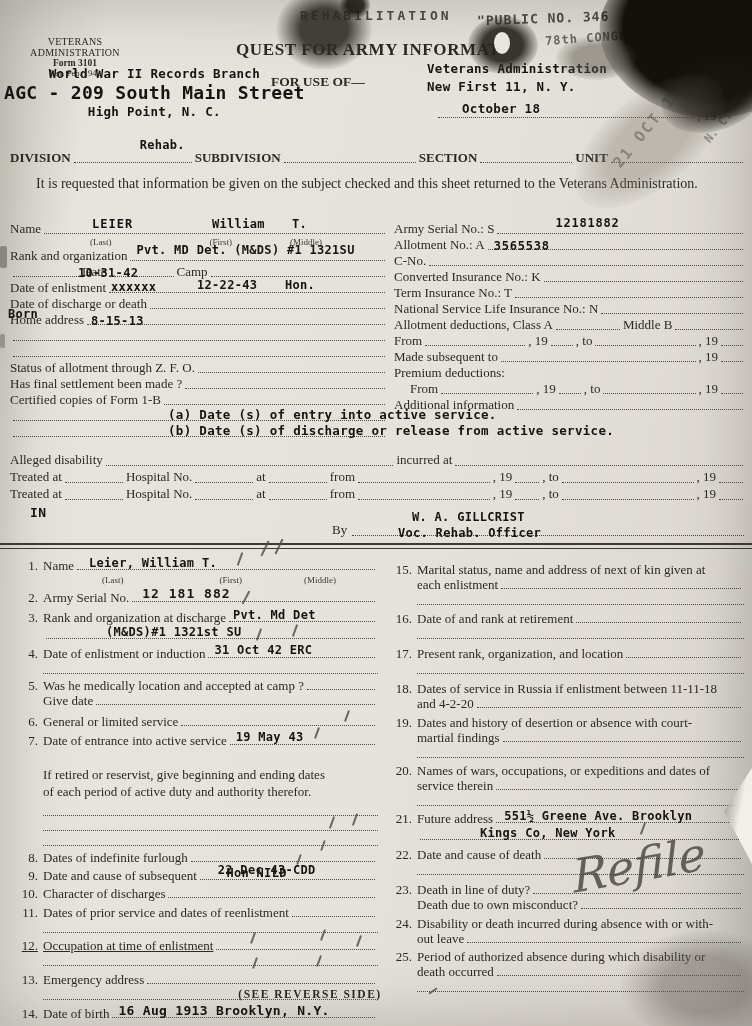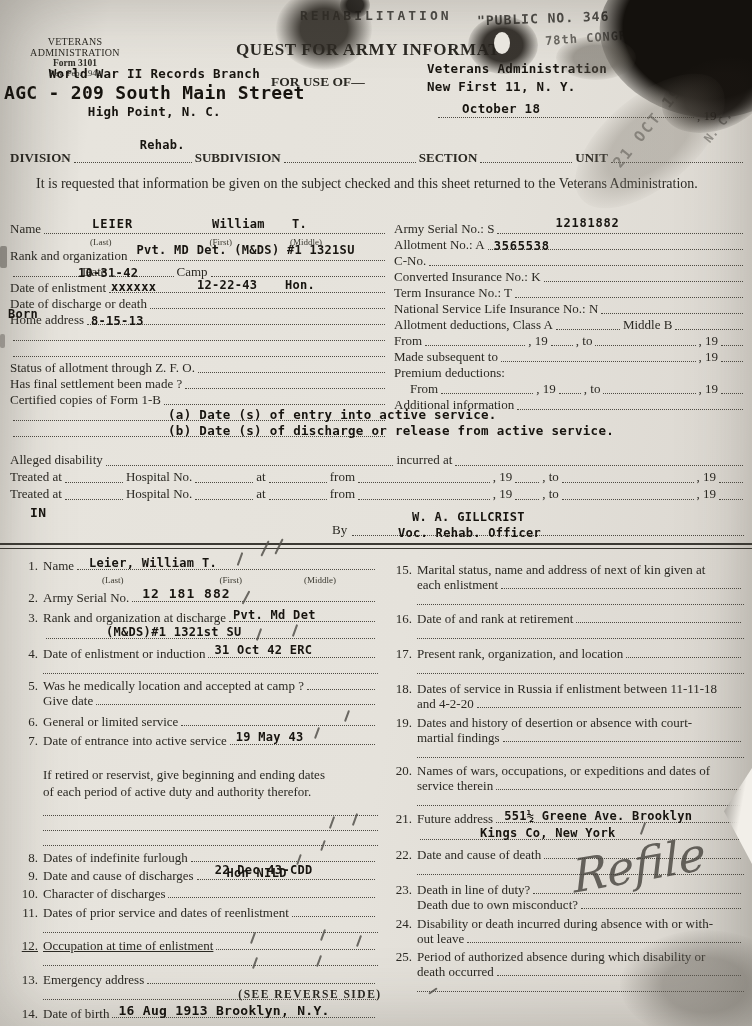--- a/index.html
+++ b/index.html
@@ -365,21 +365,21 @@
     <div class="item" style="margin-bottom:3px;">
       <div class="iline">
         <span class="no">8.</span>
         <span>Dates of indefinite furlough</span>
         <span class="dots"></span>
       </div>
     </div>
     <div class="item" style="margin-bottom:3px;">
       <div class="iline">
         <span class="no">9.</span>
-        <span>Date and cause of discharges</span>
+        <span>Date and cause of subsequent</span>
         <span class="fill">
           <span class="typed onl" style="left:18px;bottom:1px;">22 Dec 43-CDD</span>
         </span>
       </div>
     </div>
     <div class="item" style="margin-bottom:4px;">
       <div class="iline">
         <span class="no">10.</span>
         <span>Character of discharges</span>
         <span class="fill">

